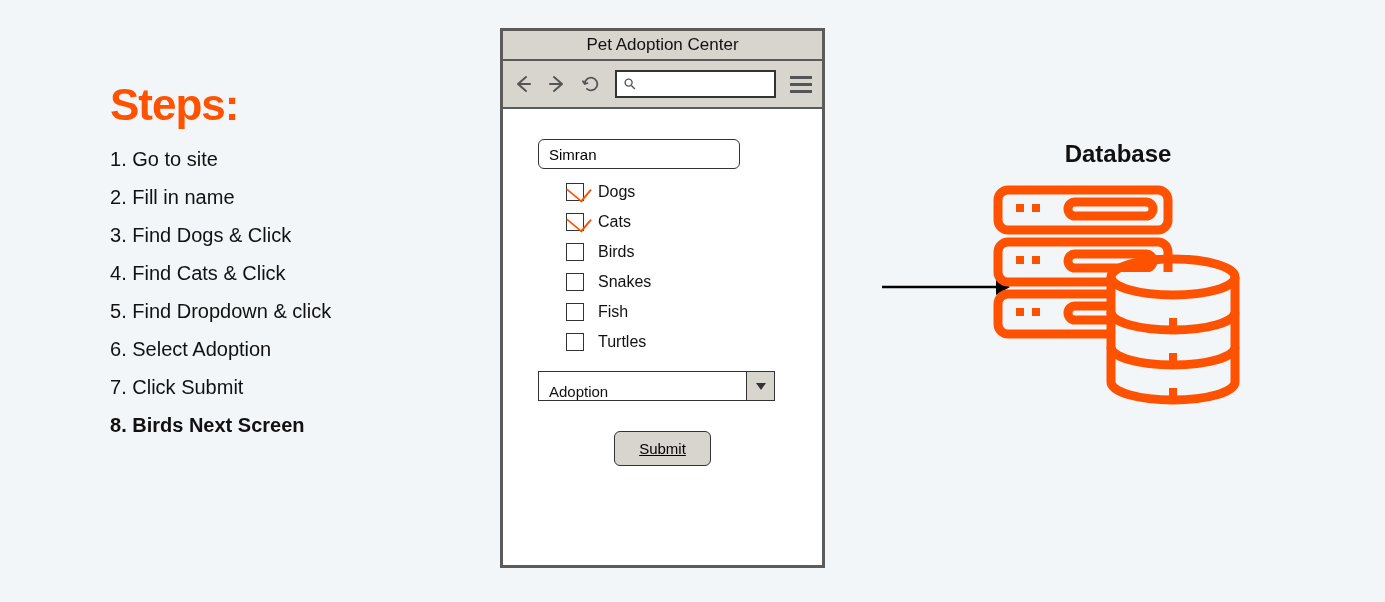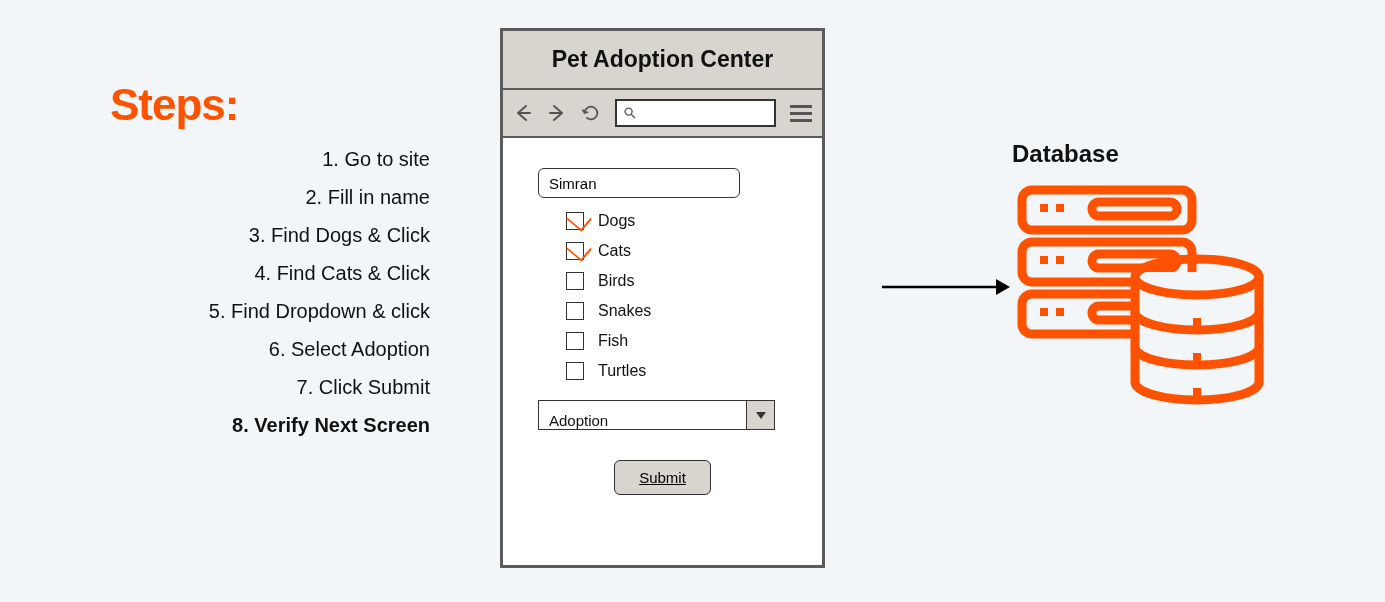--- a/index.html
+++ b/index.html
@@ -25,21 +25,20 @@
     font-size: 44px;
     font-weight: 700;
     margin: 0 0 10px 0;
     letter-spacing: -1px;
   }
   .steps-list {
     list-style: none;
     padding: 0;
     margin: 0;
     counter-reset: step;
-    text-align: right;
   }
   .steps-list li {
     counter-increment: step;
     font-size: 20px;
     line-height: 1.9;
   }
   .steps-list li::before {
     content: counter(step) ". ";
   }
   .steps-list li.bold { font-weight: 700; }
@@ -48,28 +47,28 @@
   .phone {
     position: absolute;
     left: 500px;
     top: 28px;
     width: 325px;
     height: 540px;
     border: 3px solid #5b5b5b;
     background: #fff;
   }
   .phone-titlebar {
-    height: 59px;
+    height: 30px;
     background: #d8d5cf;
     border-bottom: 2px solid #5b5b5b;
     display: flex;
     align-items: center;
     justify-content: center;
-    font-weight: 700;
-    font-size: 23px;
+    font-weight: 400;
+    font-size: 17px;
   }
   .phone-toolbar {
     height: 48px;
     background: #d8d5cf;
     border-bottom: 2px solid #5b5b5b;
     display: flex;
     align-items: center;
     padding: 0 10px;
     gap: 14px;
   }
@@ -192,23 +191,23 @@
   
   .arrow {
     position: absolute;
     left: 880px;
     top: 275px;
   }
 
   
   .db-section {
     position: absolute;
-    left: 1012px;
+    left: 988px;
     top: 140px;
-    text-align: left;
+    text-align: center;
   }
   .db-title {
     font-size: 24px;
     font-weight: 700;
     margin-bottom: 14px;
   }
   .db-icon svg { display: block; }
 </style>
 </head>
 <body>
@@ -216,21 +215,21 @@
 <div class="steps-col">
   <h1 class="steps-title">Steps:</h1>
   <ol class="steps-list">
     <li>Go to site</li>
     <li>Fill in name</li>
     <li>Find Dogs &amp; Click</li>
     <li>Find Cats &amp; Click</li>
     <li>Find Dropdown &amp; click</li>
     <li>Select Adoption</li>
     <li>Click Submit</li>
-    <li class="bold">Verify Next Screen</li>
+    <li class="bold">Birds Next Screen</li>
   </ol>
 </div>
 
 <div class="phone">
   <div class="phone-titlebar">Pet Adoption Center</div>
   <div class="phone-toolbar">
     <div class="tb-icon">
       <svg width="20" height="20" viewBox="0 0 20 20">
           <path d="M13 3 L5 10 L13 17 M5 10 H17" stroke="#555" stroke-width="2" fill="none" stroke-linecap="round" stroke-linejoin="round"></path>
         </svg>

